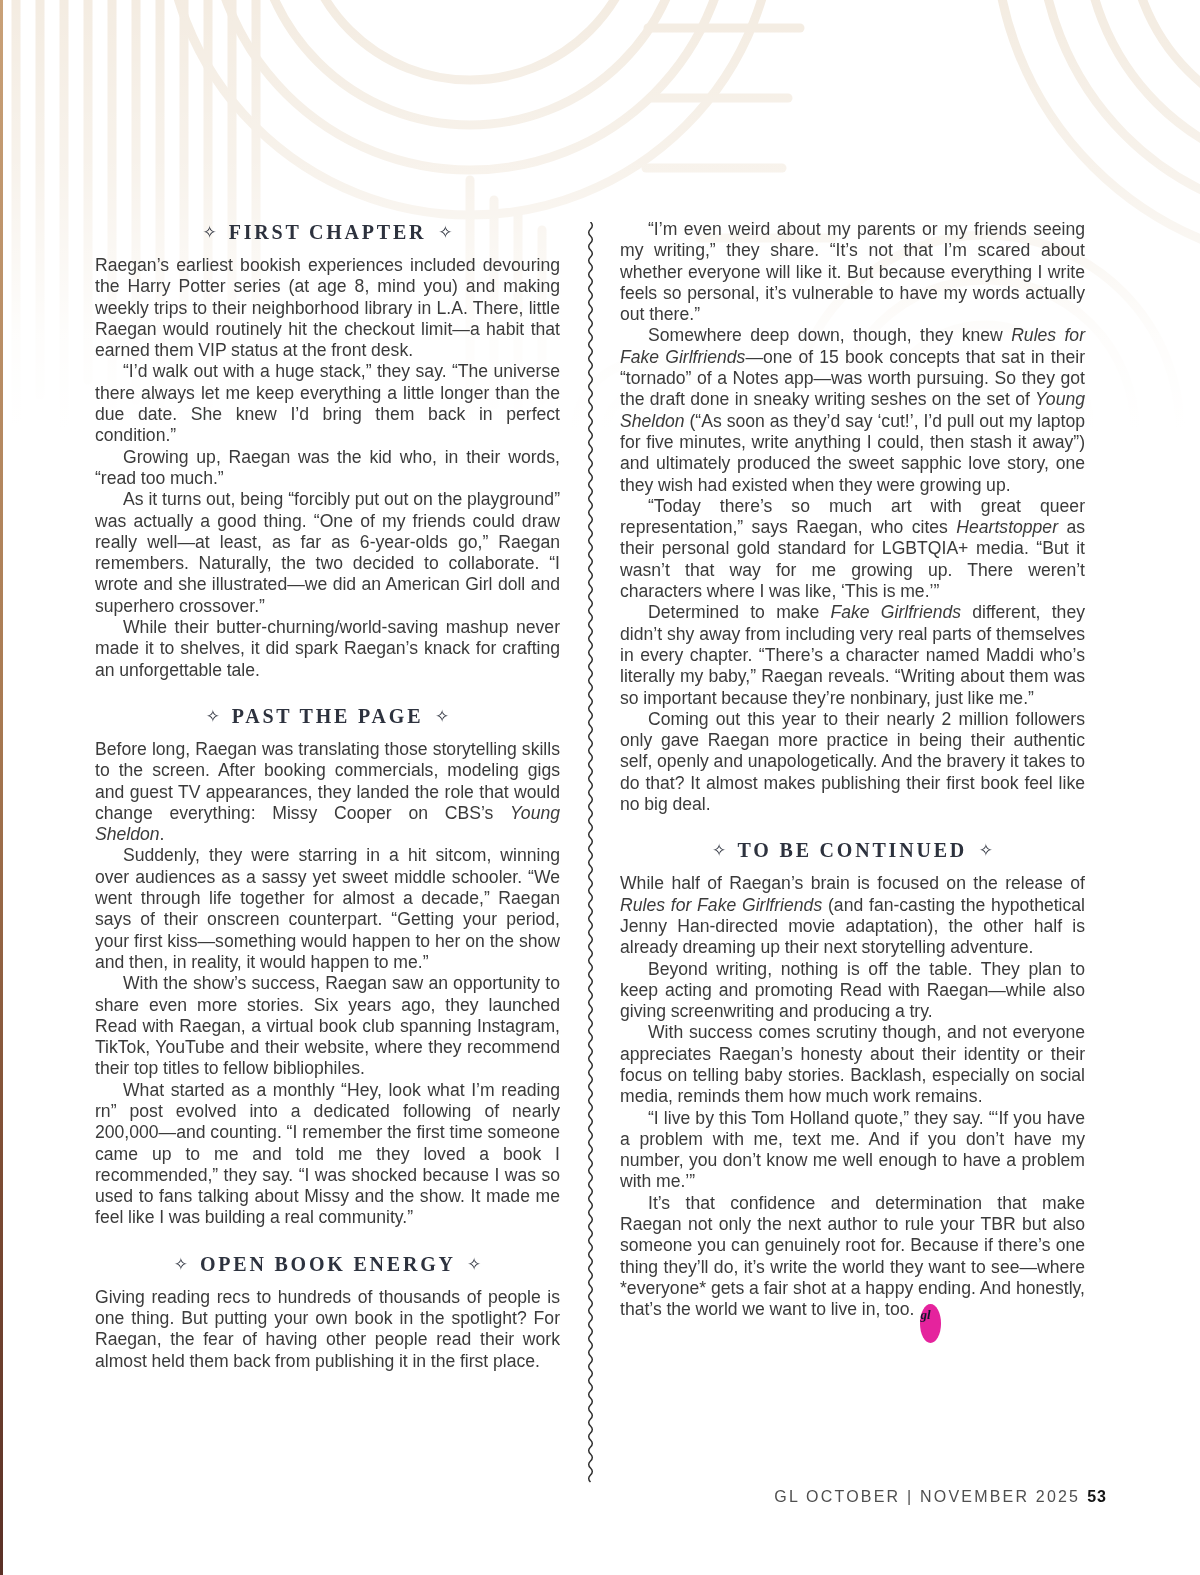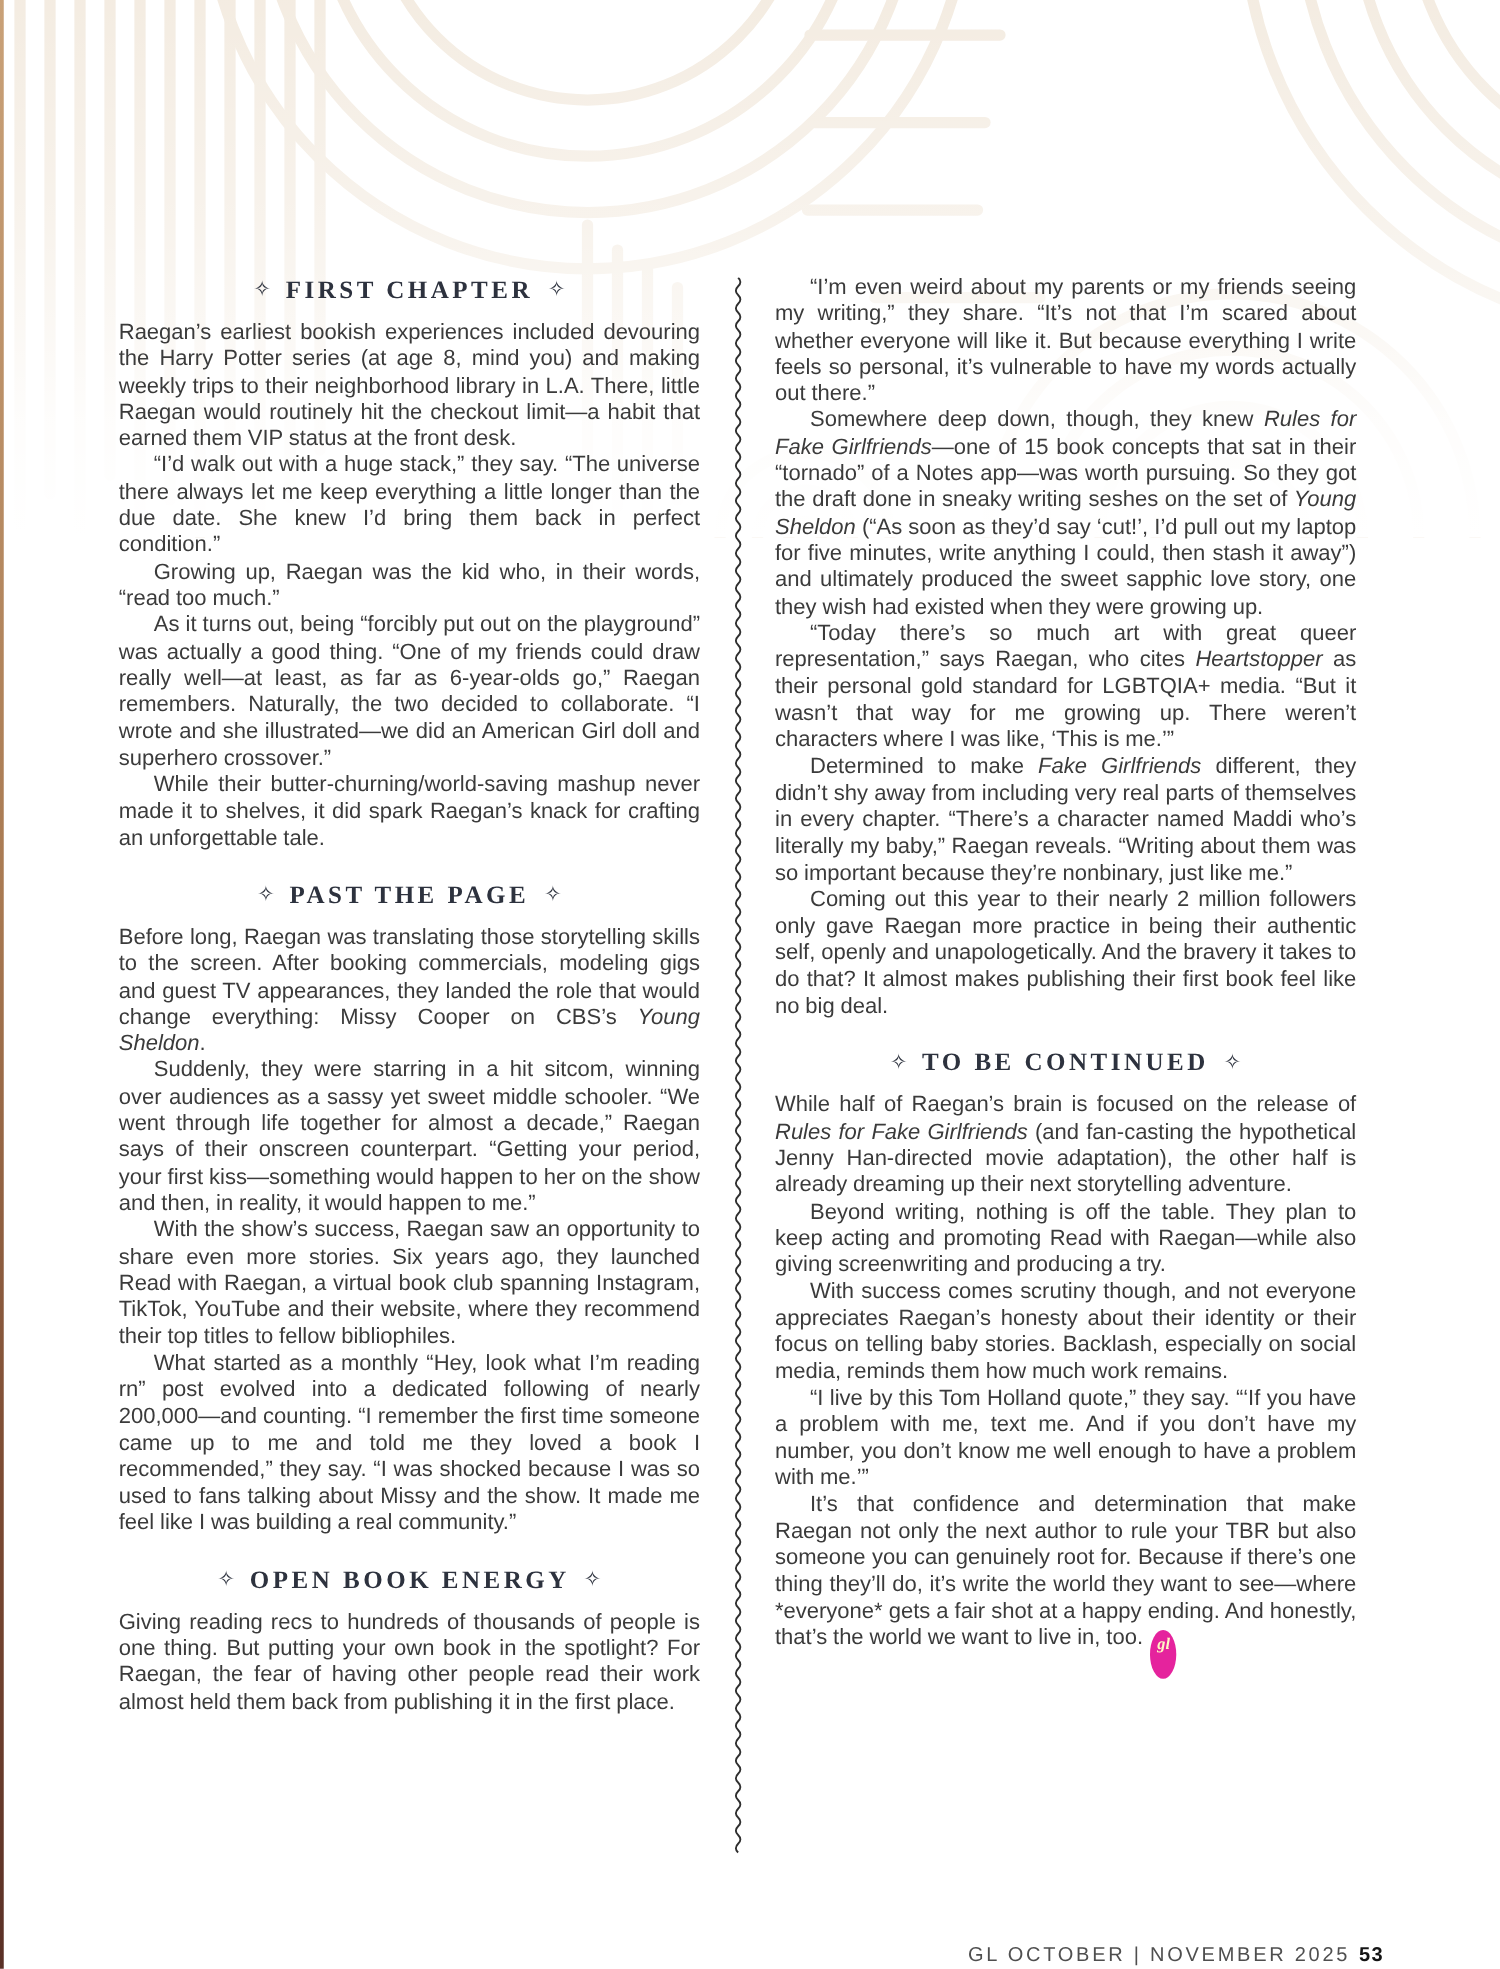--- a/index.html
+++ b/index.html
@@ -37,27 +37,27 @@
     font-size:20px; letter-spacing:2.8px; color:#2d323e;
     white-space:nowrap;
   }
   .col h2.section-heading:first-child { margin-top:2px; }
   h2.section-heading .orn {
     font-weight:400; font-size:17px; letter-spacing:0;
     position:relative; top:-1px; padding:0 4px; color:#2d323e;
   }
   .gl-logo {
     display:inline-block; width:21px; height:39px; border-radius:50%;
-    background:#e5239d; color:#fef9c3; text-align:center;
+    background:#e5239d; color:#0f172a; text-align:left;
     font-family:"Liberation Serif", serif; font-style:italic; font-weight:700;
     font-size:13px; line-height:21px; vertical-align:-4px; margin-left:6px;
     text-indent:0;
   }
   .footer {
-    position:absolute; top:1556px; right:93px;
+    position:absolute; top:1488px; right:93px;
     font-size:16px; letter-spacing:2.2px; color:#4f4f4f; white-space:nowrap;
   }
   .footer .page-num { font-weight:700; color:#141414; margin-left:7px; letter-spacing:1px; }
   .wavy-divider svg { display:block; margin-top:3px; }
 </style>
 </head>
 <body>
 
 <svg class="decor" width="1200" height="430" viewBox="0 0 1200 430" aria-hidden="true">
   <g stroke="#efe4d5" stroke-width="9" fill="none" stroke-linecap="round">

